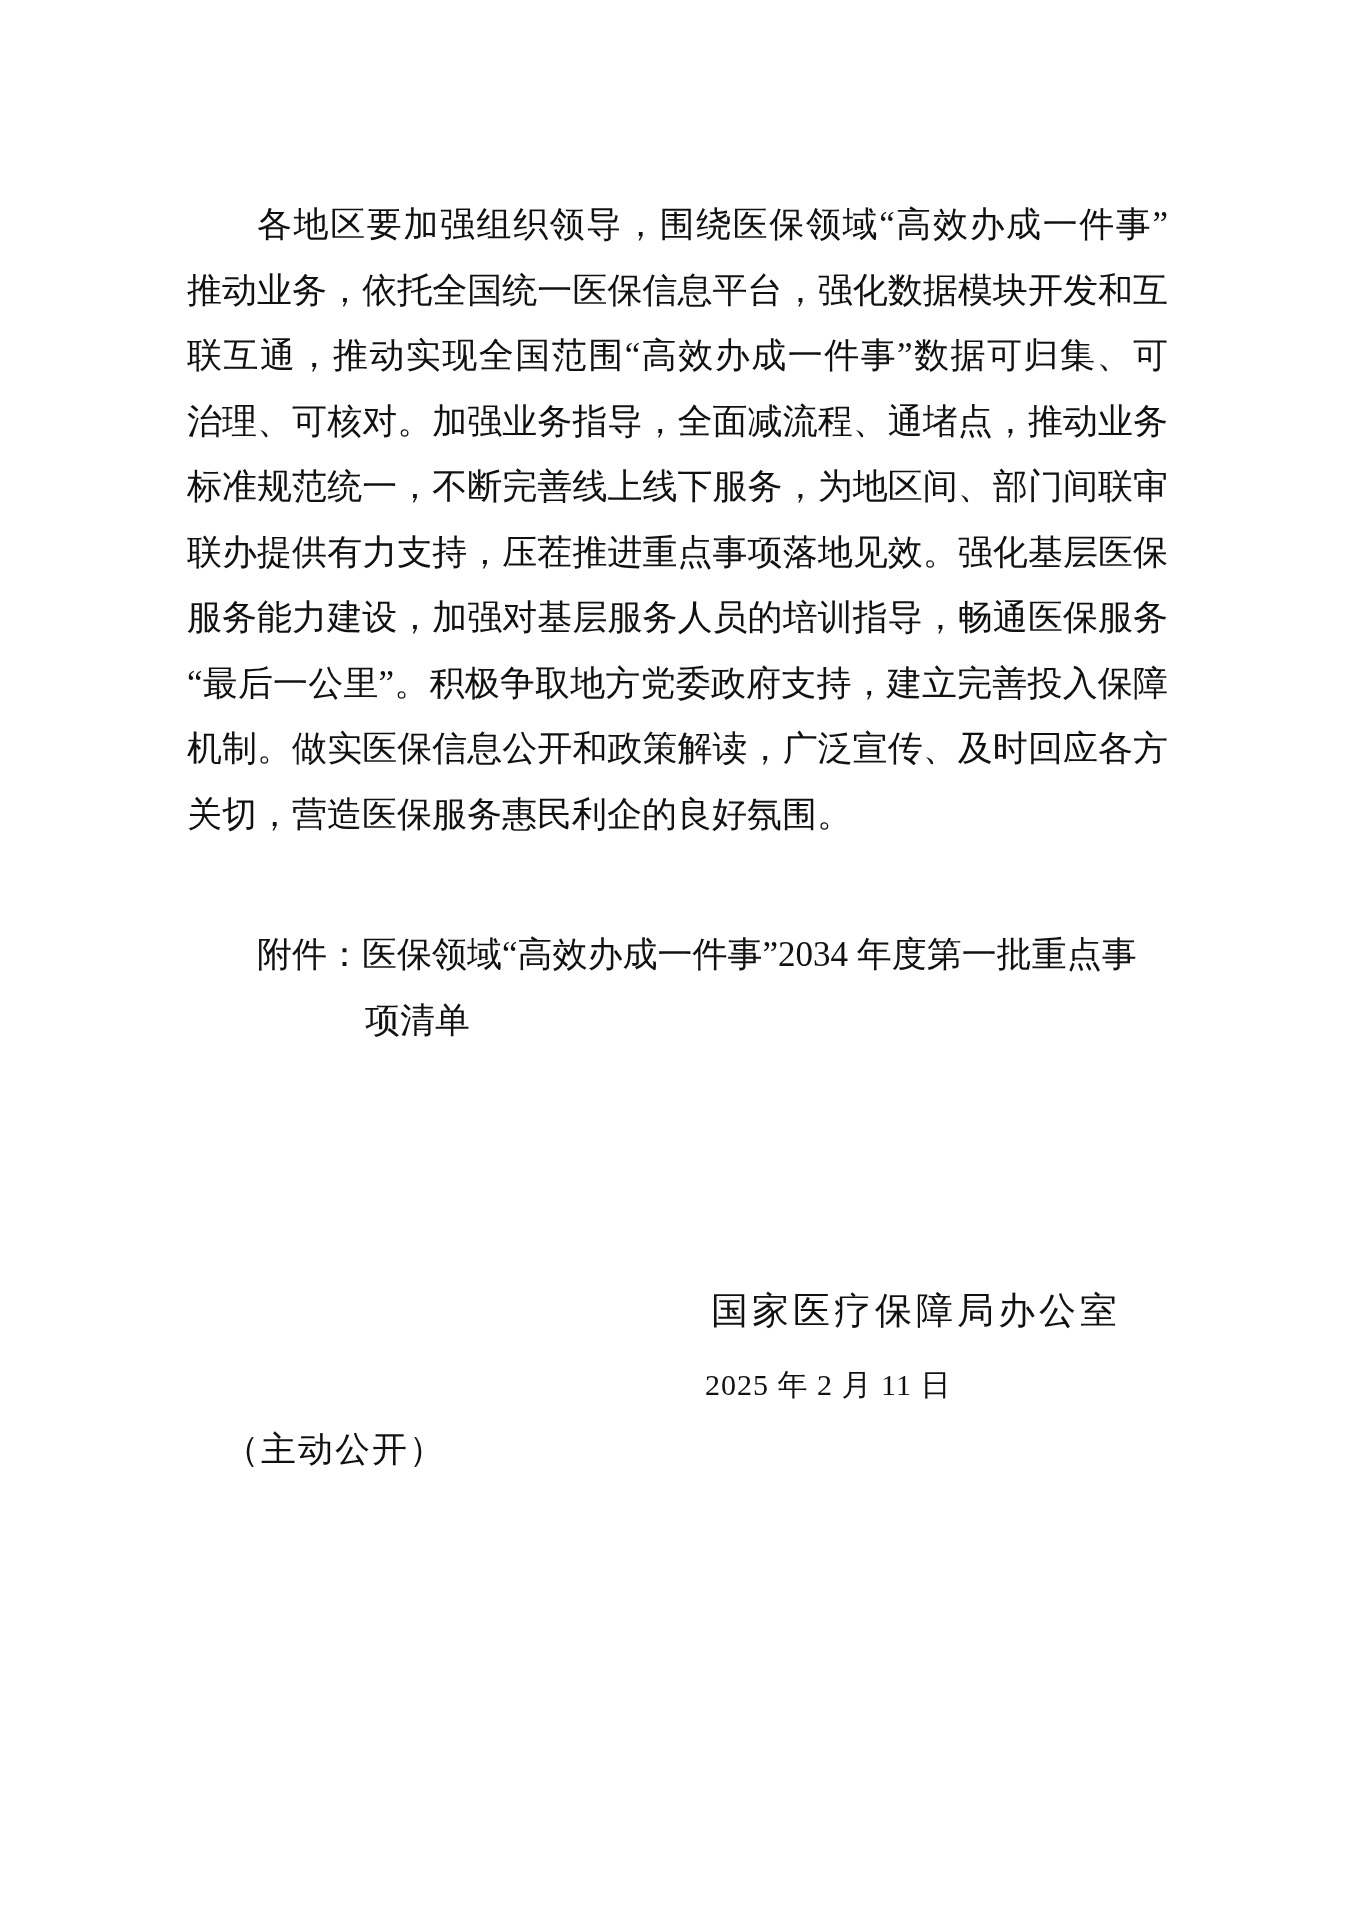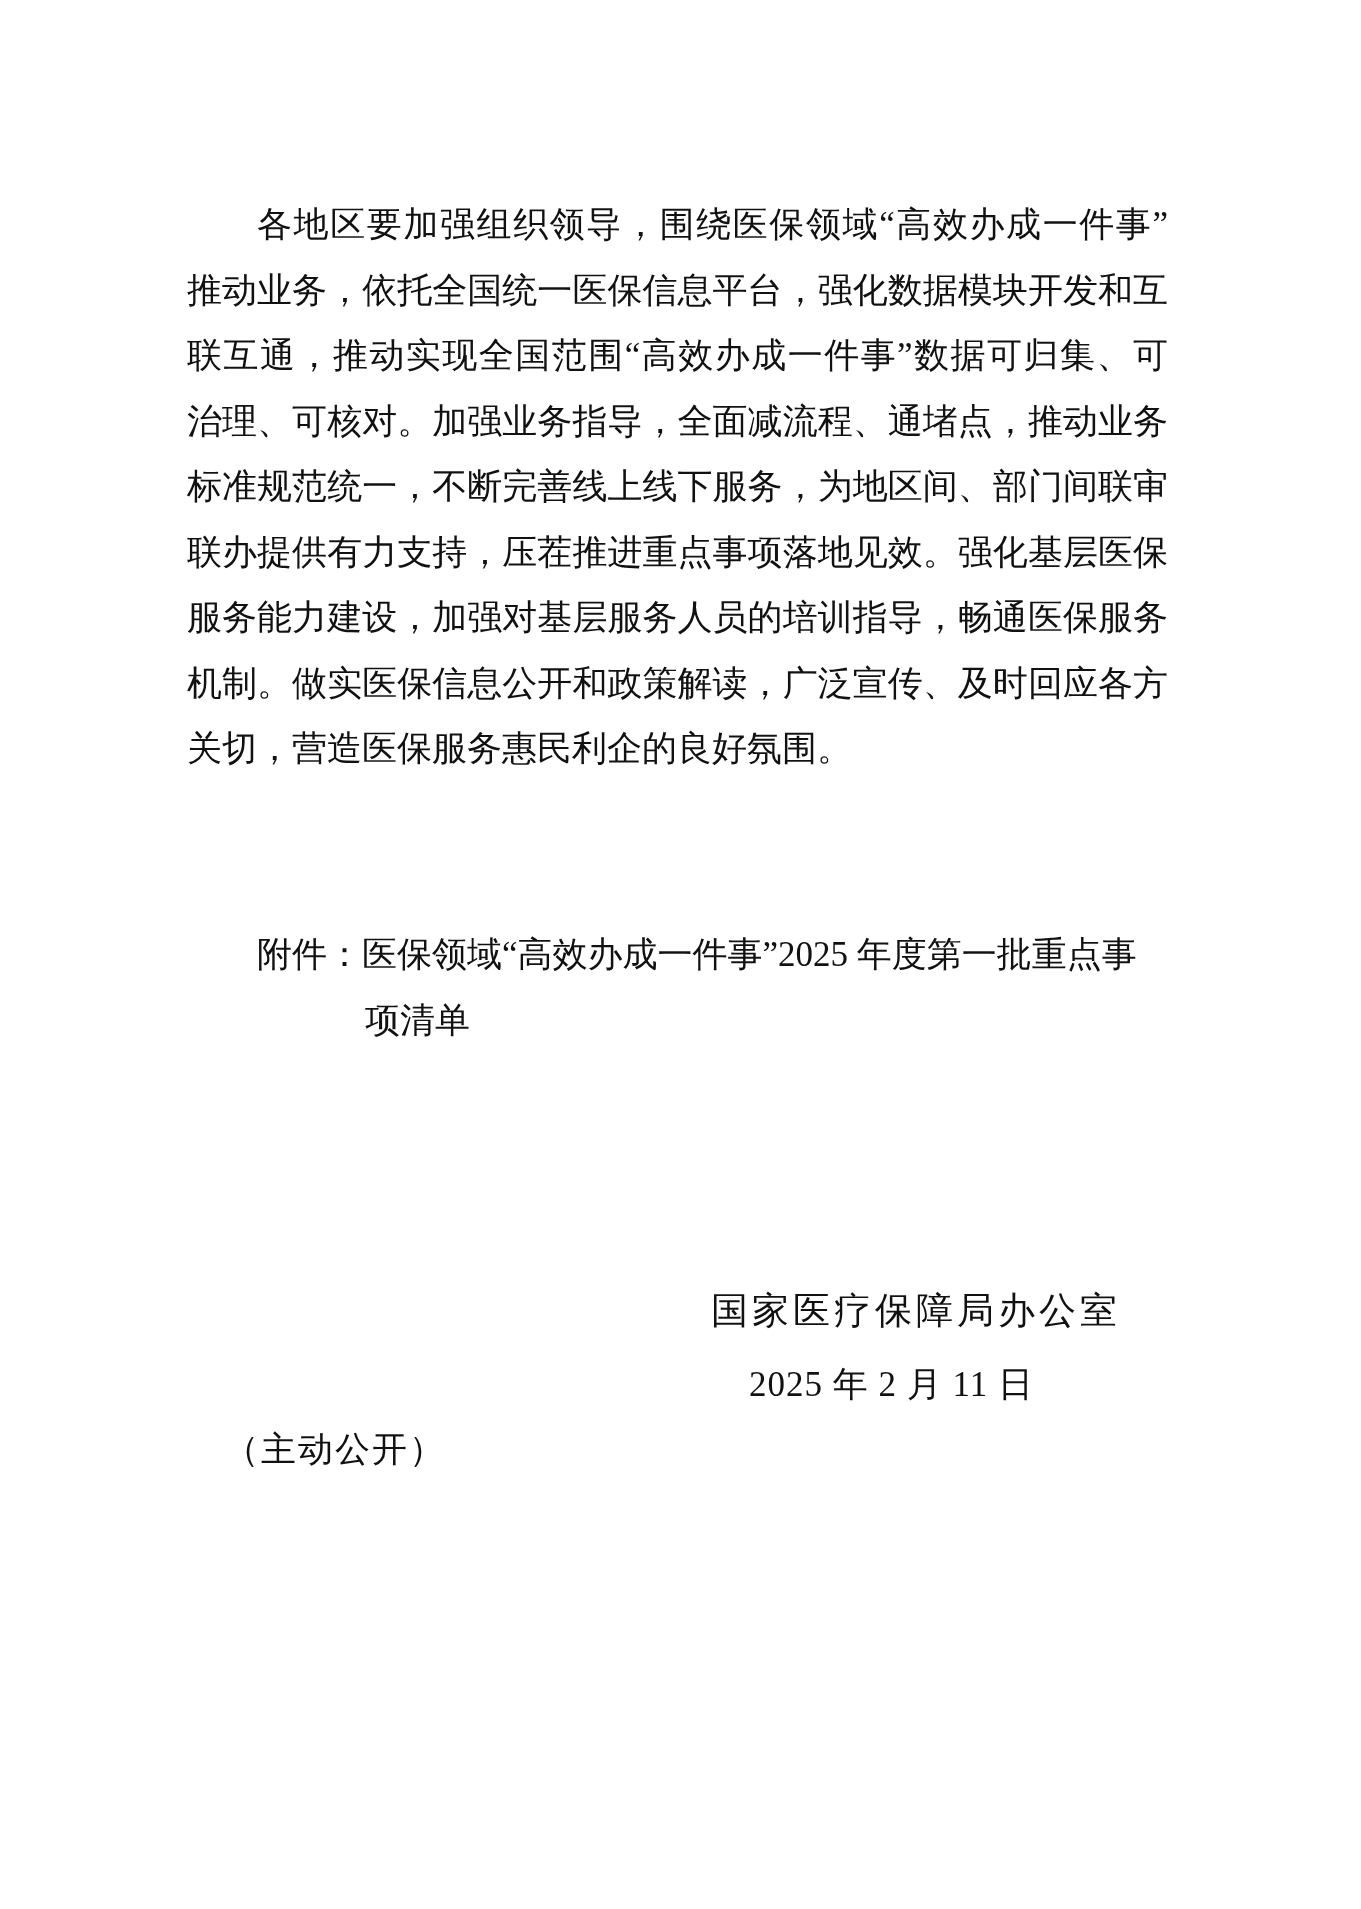--- a/index.html
+++ b/index.html
@@ -55,23 +55,23 @@
     position: absolute;
     left: 711px;
     top: 1286px;
     font-size: 37px;
     line-height: 50px;
     letter-spacing: 4px;
     white-space: nowrap;
   }
   .signature-date {
     position: absolute;
-    left: 749px;
+    left: 705px;
     top: 1360px;
-    font-size: 35px;
+    font-size: 30px;
     line-height: 50px;
     letter-spacing: 1px;
     white-space: nowrap;
   }
   .publicity-note {
     position: absolute;
     left: 224px;
     top: 1425px;
     font-size: 35px;
     line-height: 50px;
@@ -85,26 +85,27 @@
 <div class="page">
 
   <div class="body-paragraph">
       <div class="para-line first">各地区要加强组织领导，围绕医保领域“高效办成一件事”</div>
       <div class="para-line">推动业务，依托全国统一医保信息平台，强化数据模块开发和互</div>
       <div class="para-line">联互通，推动实现全国范围“高效办成一件事”数据可归集、可</div>
       <div class="para-line">治理、可核对。加强业务指导，全面减流程、通堵点，推动业务</div>
       <div class="para-line">标准规范统一，不断完善线上线下服务，为地区间、部门间联审</div>
       <div class="para-line">联办提供有力支持，压茬推进重点事项落地见效。强化基层医保</div>
       <div class="para-line">服务能力建设，加强对基层服务人员的培训指导，畅通医保服务</div>
+      <div class="para-line">“最后一公里”。积极争取地方党委政府支持，建立完善投入保障</div>
       <div class="para-line">机制。做实医保信息公开和政策解读，广泛宣传、及时回应各方</div>
       <div class="para-line last">关切，营造医保服务惠民利企的良好氛围。</div>
     </div>
 
   <div class="attachment-block">
-    <div class="attachment-line-1">附件：医保领域“高效办成一件事”2025 年度第一批重点事</div>
+    <div class="attachment-line-1">附件：医保领域“高效办成一件事”2034 年度第一批重点事</div>
     <div class="attachment-line-2">项清单</div>
   </div>
 
   <div class="signature-office">国家医疗保障局办公室</div>
 
   <div class="signature-date">2025 年 2 月 11 日</div>
 
   <div class="publicity-note">（主动公开）</div>
 
 </div>

